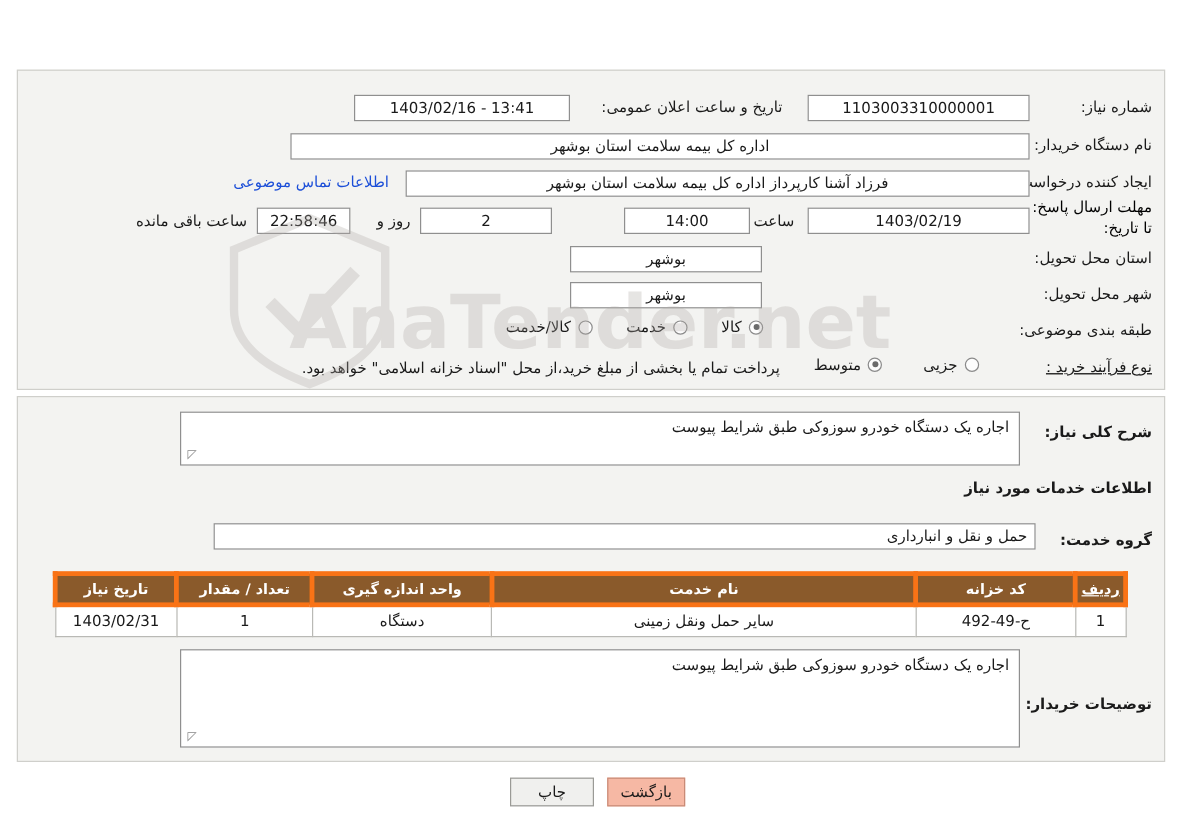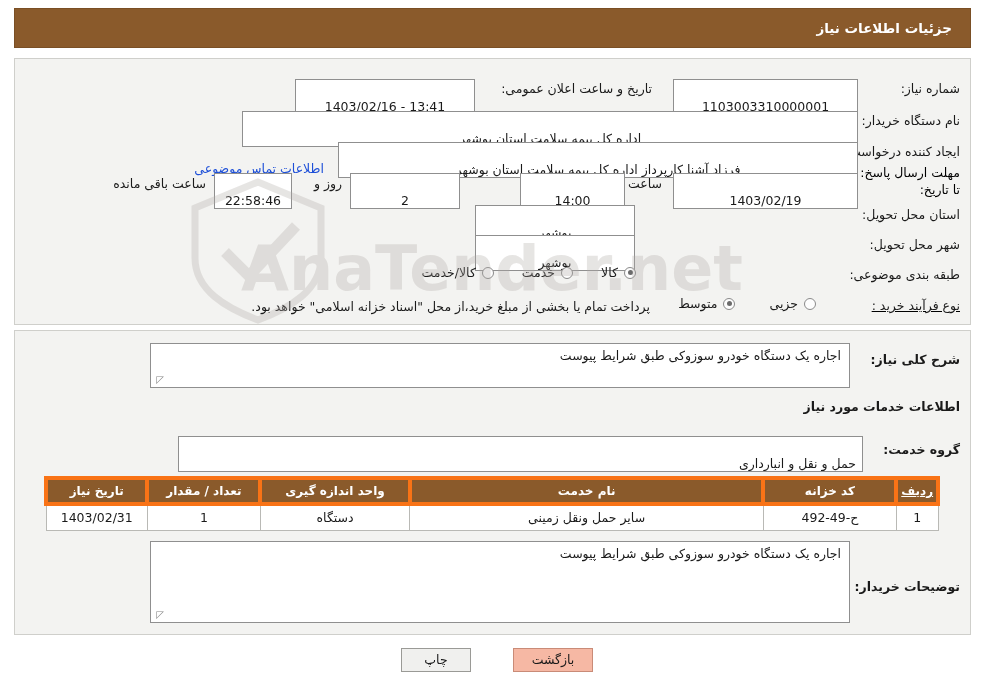--- a/index.html
+++ b/index.html
@@ -61,21 +61,21 @@
     white-space: nowrap;
   }
   .lbl-bold { font-weight: bold; }
   .fld {
     background: #ffffff;
     border: 1px solid #8f8f8f;
     height: 22px;
     line-height: 20px;
     font-size: 12.5px;
     color: #1a1a1a;
-    padding: 17px 6px;
+    padding: 0 6px;
     text-align: center;
     overflow: hidden;
     white-space: nowrap;
   }
   .fld.right { text-align: right; }
   .fld.link { color: #1d4fd8; }
   .fld-noborder {
     background: transparent; border: none;
   }
 
@@ -164,23 +164,20 @@
     cursor: pointer;
   }
   .btn-print { background: #f0f0ee; color: #1a1a1a; }
   .btn-back { background: #f6b8a4; color: #1a1a1a; border-color: #c98b77; }
 </style>
 </head>
 <body>
 
 <div class="page">
 
-  <div class="header-bar">
-    <span class="header-title">جزئیات اطلاعات نیاز</span>
-  </div>
 
   <div class="panel" id="panel-main">
 
     <div class="row" style="right:10px; top:22px;">
       <span class="lbl">شماره نیاز:</span>
     </div>
     <div class="fld" style="position:absolute; right:112px; top:20px; width:185px;">1103003310000001</div>
 
     <div class="row" style="right:318px; top:22px;">
       <span class="lbl">تاریخ و ساعت اعلان عمومی:</span>
@@ -296,16 +293,16 @@
 
     <div style="position:absolute; right:10px; top:245px;">
       <span class="lbl lbl-bold">توضیحات خریدار:</span>
     </div>
     <div class="ta" style="right:120px; top:210px; width:700px; height:82px;">
       <span>اجاره یک دستگاه خودرو سوزوکی طبق شرایط پیوست</span>
       <span class="resize-grip">◸</span>
     </div>
   </div>
 
-  <div class="btn btn-print" style="right:514px; top:648px; width:70px;">چاپ</div>
-  <div class="btn btn-back" style="right:392px; top:648px; width:80px;">بازگشت</div>
+  <div class="btn btn-print" style="right:490px; top:648px; width:70px;">چاپ</div>
+  <div class="btn btn-back" style="right:414px; top:648px; width:65px;">بازگشت</div>
 
 </div>
 
 </body></html>

